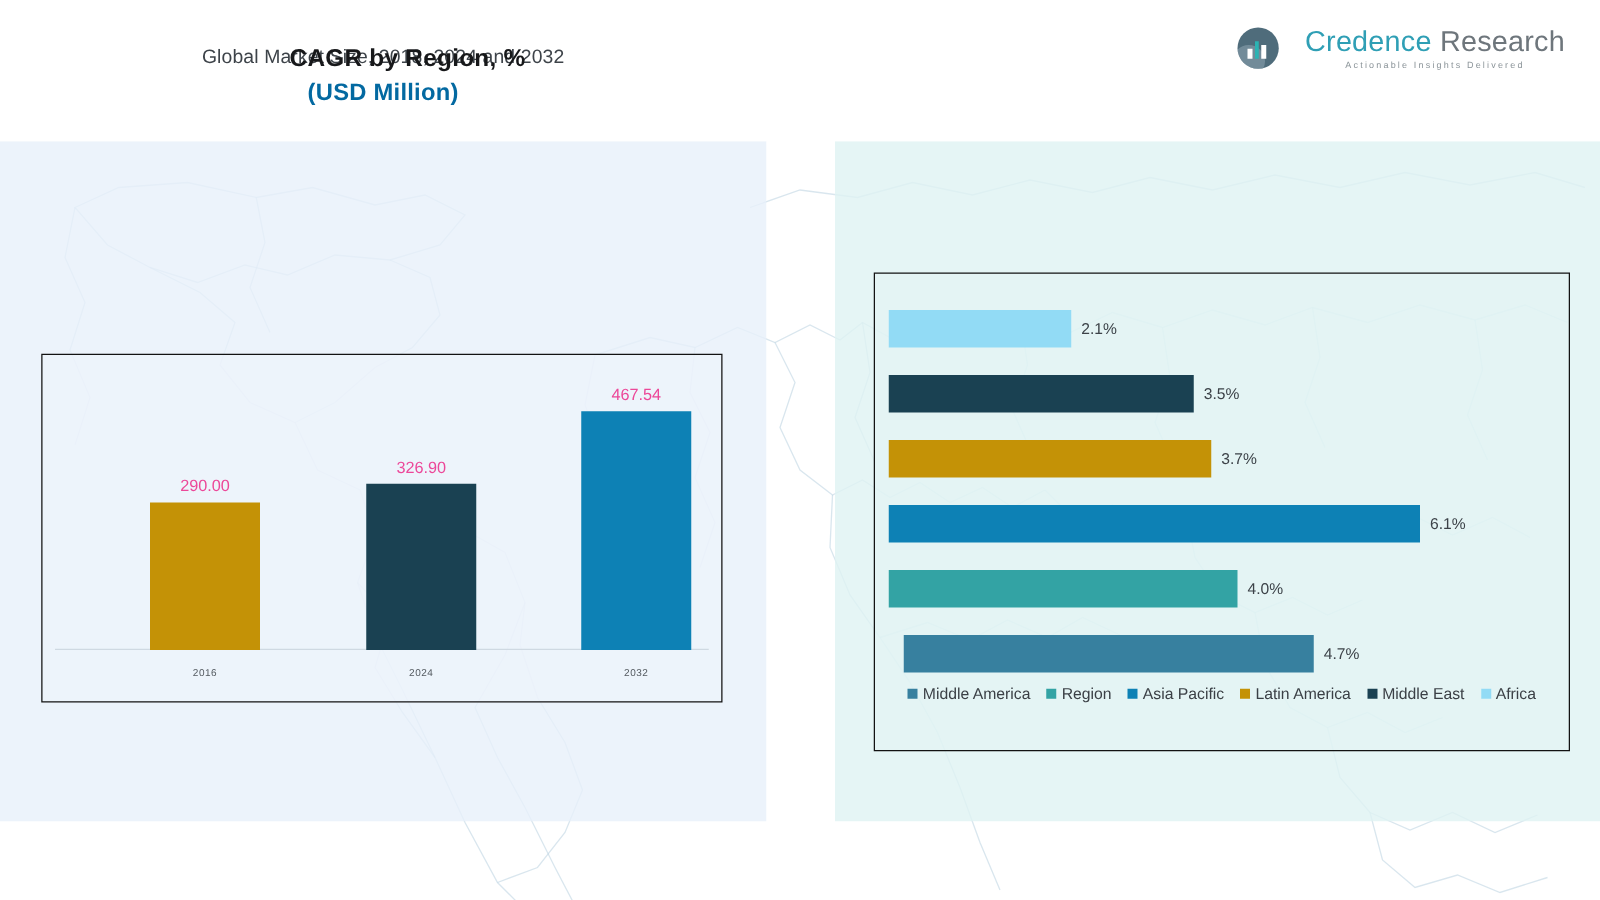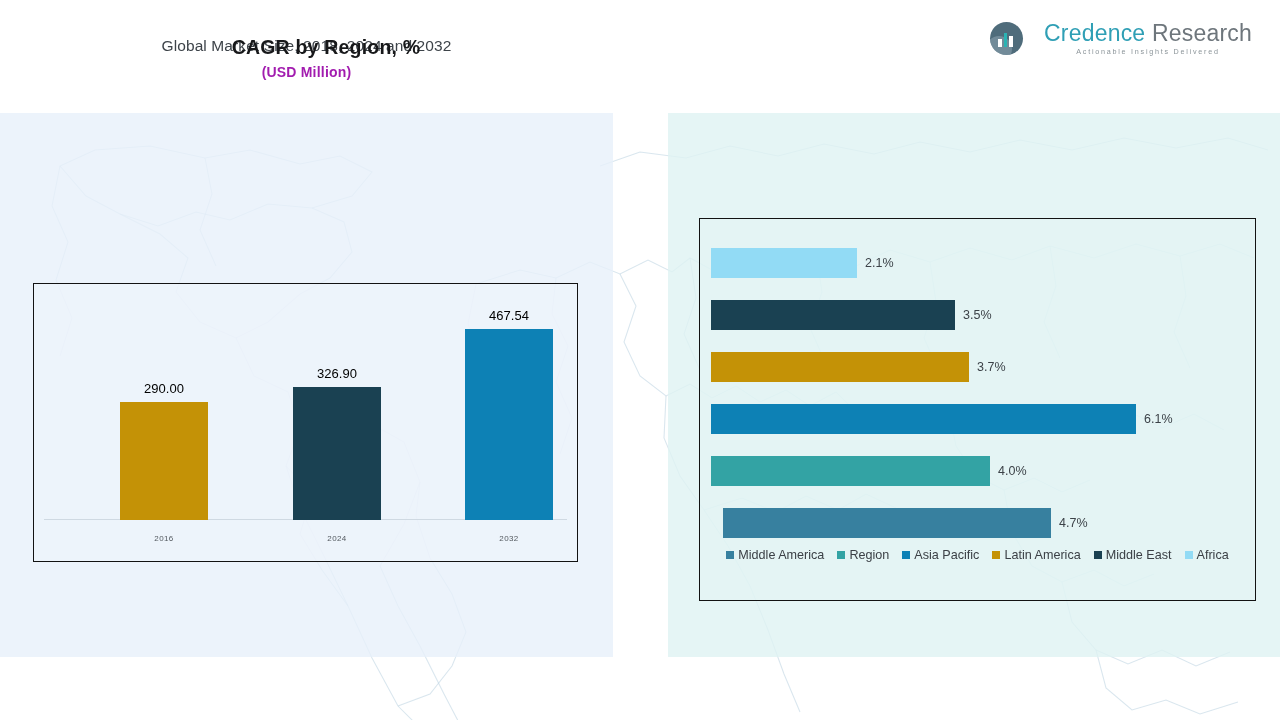--- a/index.html
+++ b/index.html
@@ -139,23 +139,23 @@
     text-align: center;
     z-index: 5;
   }
   .left-head .line1 {
     font-size: 15.5px;
     color: #3d4349;
     letter-spacing: .1px;
   }
   .left-head .line2 {
     margin-top: 9px;
-    font-size: 14px;
+    font-size: 19px;
     font-weight: bold;
-    color: #a21caf;
+    color: #0369a1;
     letter-spacing: .2px;
   }
 
   .chart-box-left {
     position: absolute;
     left: 33px; top: 283px;
     width: 545px; height: 279px;
     border: 1.6px solid #121212;
     background: rgba(238,244,251,0.55);
     z-index: 5;
@@ -185,21 +185,21 @@
     width: 88px;
     border-radius: 0;
   }
   .vbar-val {
     position: absolute;
     width: 160px;
     left: 50%;
     transform: translateX(-50%);
     text-align: center;
     font-size: 13px;
-    color: #000000;
+    color: #ec4899;
   }
   .vbar-cat {
     position: absolute;
     bottom: 18px;
     width: 160px;
     left: 50%;
     transform: translateX(-50%);
     text-align: center;
     font-size: 8px;
     color: #53595f;

